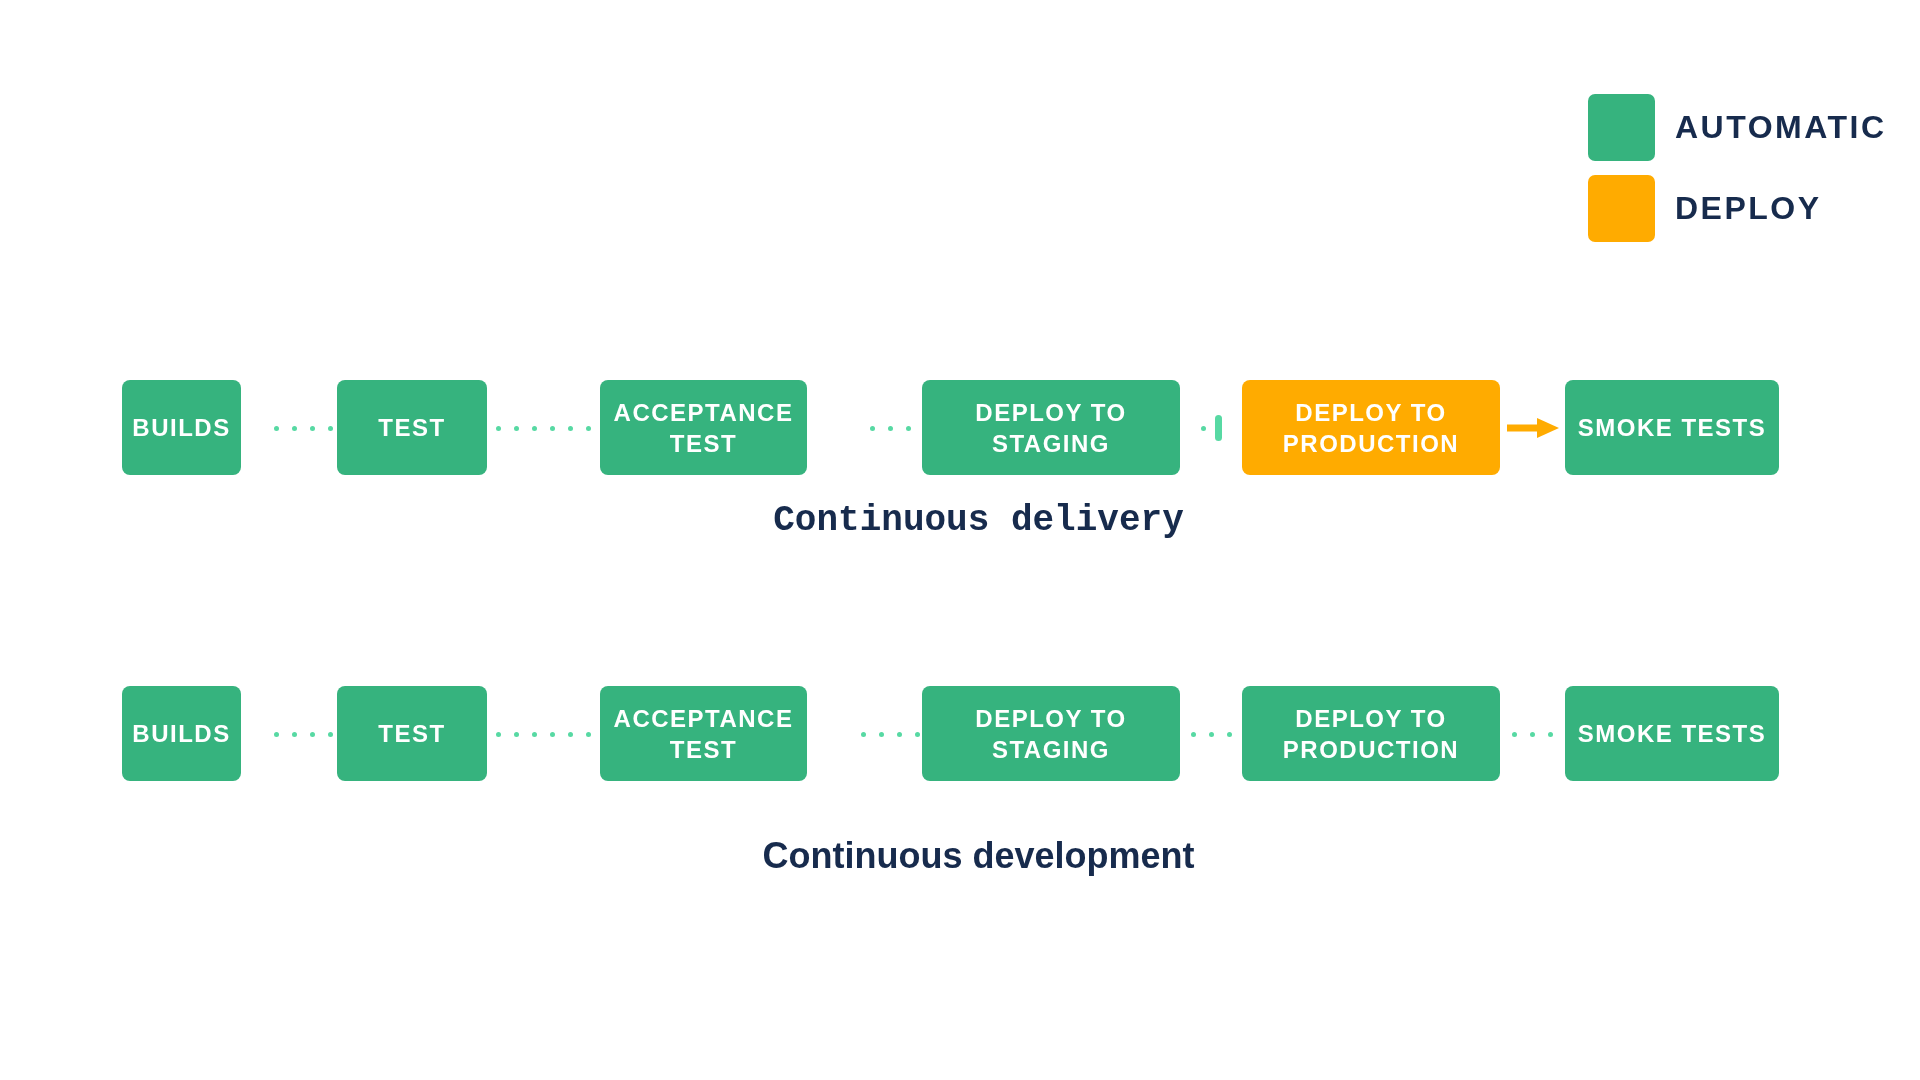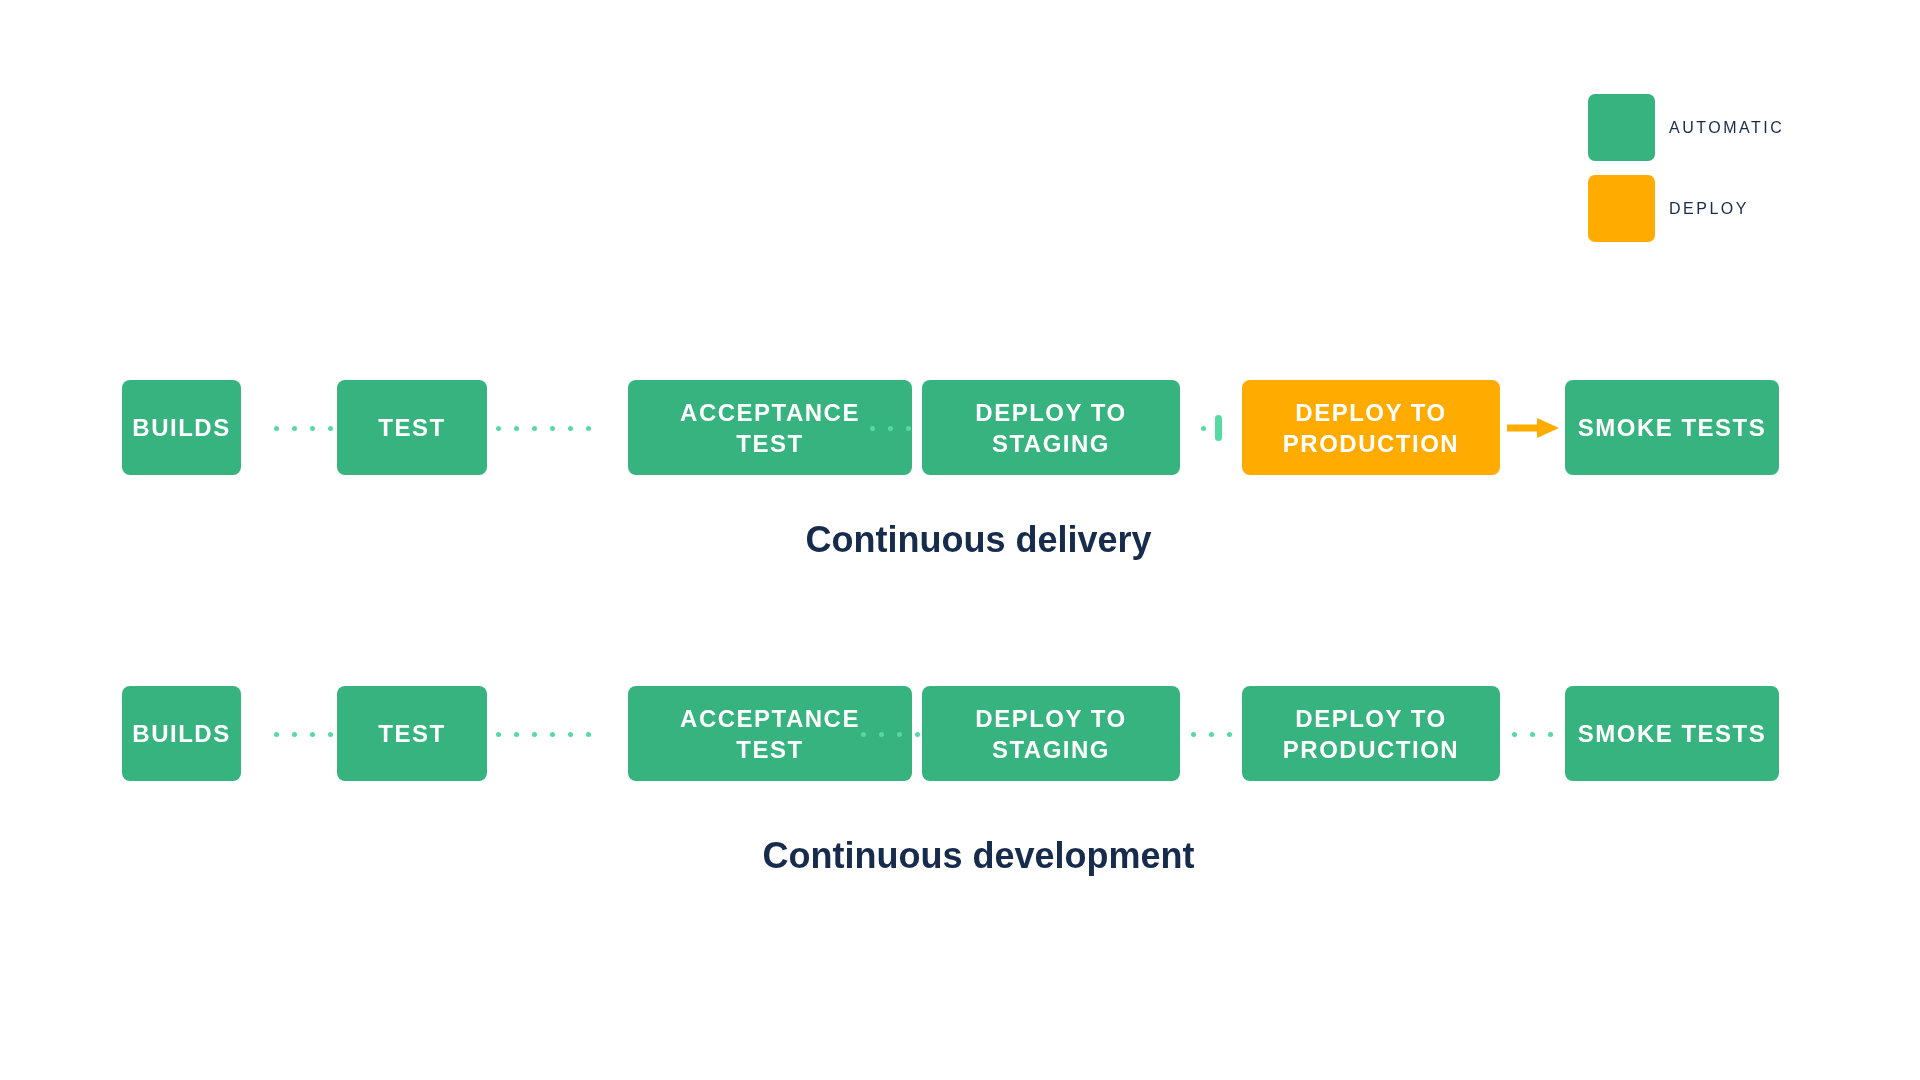--- a/index.html
+++ b/index.html
@@ -20,42 +20,42 @@
   }
   .canvas{position:absolute;inset:0;}
 
   
   .legend{position:absolute;left:1588px;top:94px;display:flex;flex-direction:column;gap:14px;}
   .legend-row{display:flex;align-items:center;}
   .swatch{width:67px;height:67px;border-radius:7px;flex:0 0 auto;}
   .swatch.auto{background:var(--c-auto);}
   .swatch.manual{background:var(--c-manual);}
   .legend-label{
-    margin-left:14px;
-    font-size:16px;font-weight:400;letter-spacing:2.5px;
+    margin-left:20px;
+    font-size:32px;font-weight:700;letter-spacing:2.5px;
     color:var(--c-navy);white-space:nowrap;
   }
 
   
   .box{
     position:absolute;height:95px;border-radius:8px;
     display:flex;align-items:center;justify-content:center;
     text-align:center;
   }
   .box.auto{background:var(--c-auto);}
   .box.manual{background:var(--c-manual);}
   .box-label{
     color:var(--c-steptext);
     font-size:24px;font-weight:700;letter-spacing:1.5px;
     line-height:31px;white-space:pre-line;
   }
   .r1{top:380px;} .r2{top:686px;}
   .b1{left:122px;width:119px;}
   .b2{left:337px;width:150px;}
-  .b3{left:600px;width:284px;margin-left:28px;}
+  .b3{left:600px;width:207px;}
   .b4{left:922px;width:258px;}
   .b5{left:1242px;width:258px;}
   .b6{left:1565px;width:214px;}
 
   
   .conn{
     position:absolute;height:30px;
     display:flex;align-items:center;justify-content:center;gap:13px;
   }
   .r1c{top:413px;} .r2c{top:719px;}
@@ -68,21 +68,21 @@
   .conn.pause{gap:9px;}
   .pause-bar{width:7px;height:26px;border-radius:3.5px;background:var(--c-dot);flex:0 0 auto;}
   .arrow-svg{display:block;}
 
   
   .caption{
     position:absolute;left:122px;width:1713px;height:44px;
     text-align:center;line-height:44px;
     font-size:36px;font-weight:700;color:var(--c-navy);
   }
-  .cap1{top:518px;} .cap2{top:834px;}
+  .cap1{top:499px;font-family:Liberation Mono, monospace;} .cap2{top:834px;}
 </style>
 </head>
 <body>
 
 <div class="canvas">
 
   <div class="legend">
     <div class="legend-row">
       <span class="swatch auto"></span>
       <span class="legend-label">AUTOMATIC</span>

